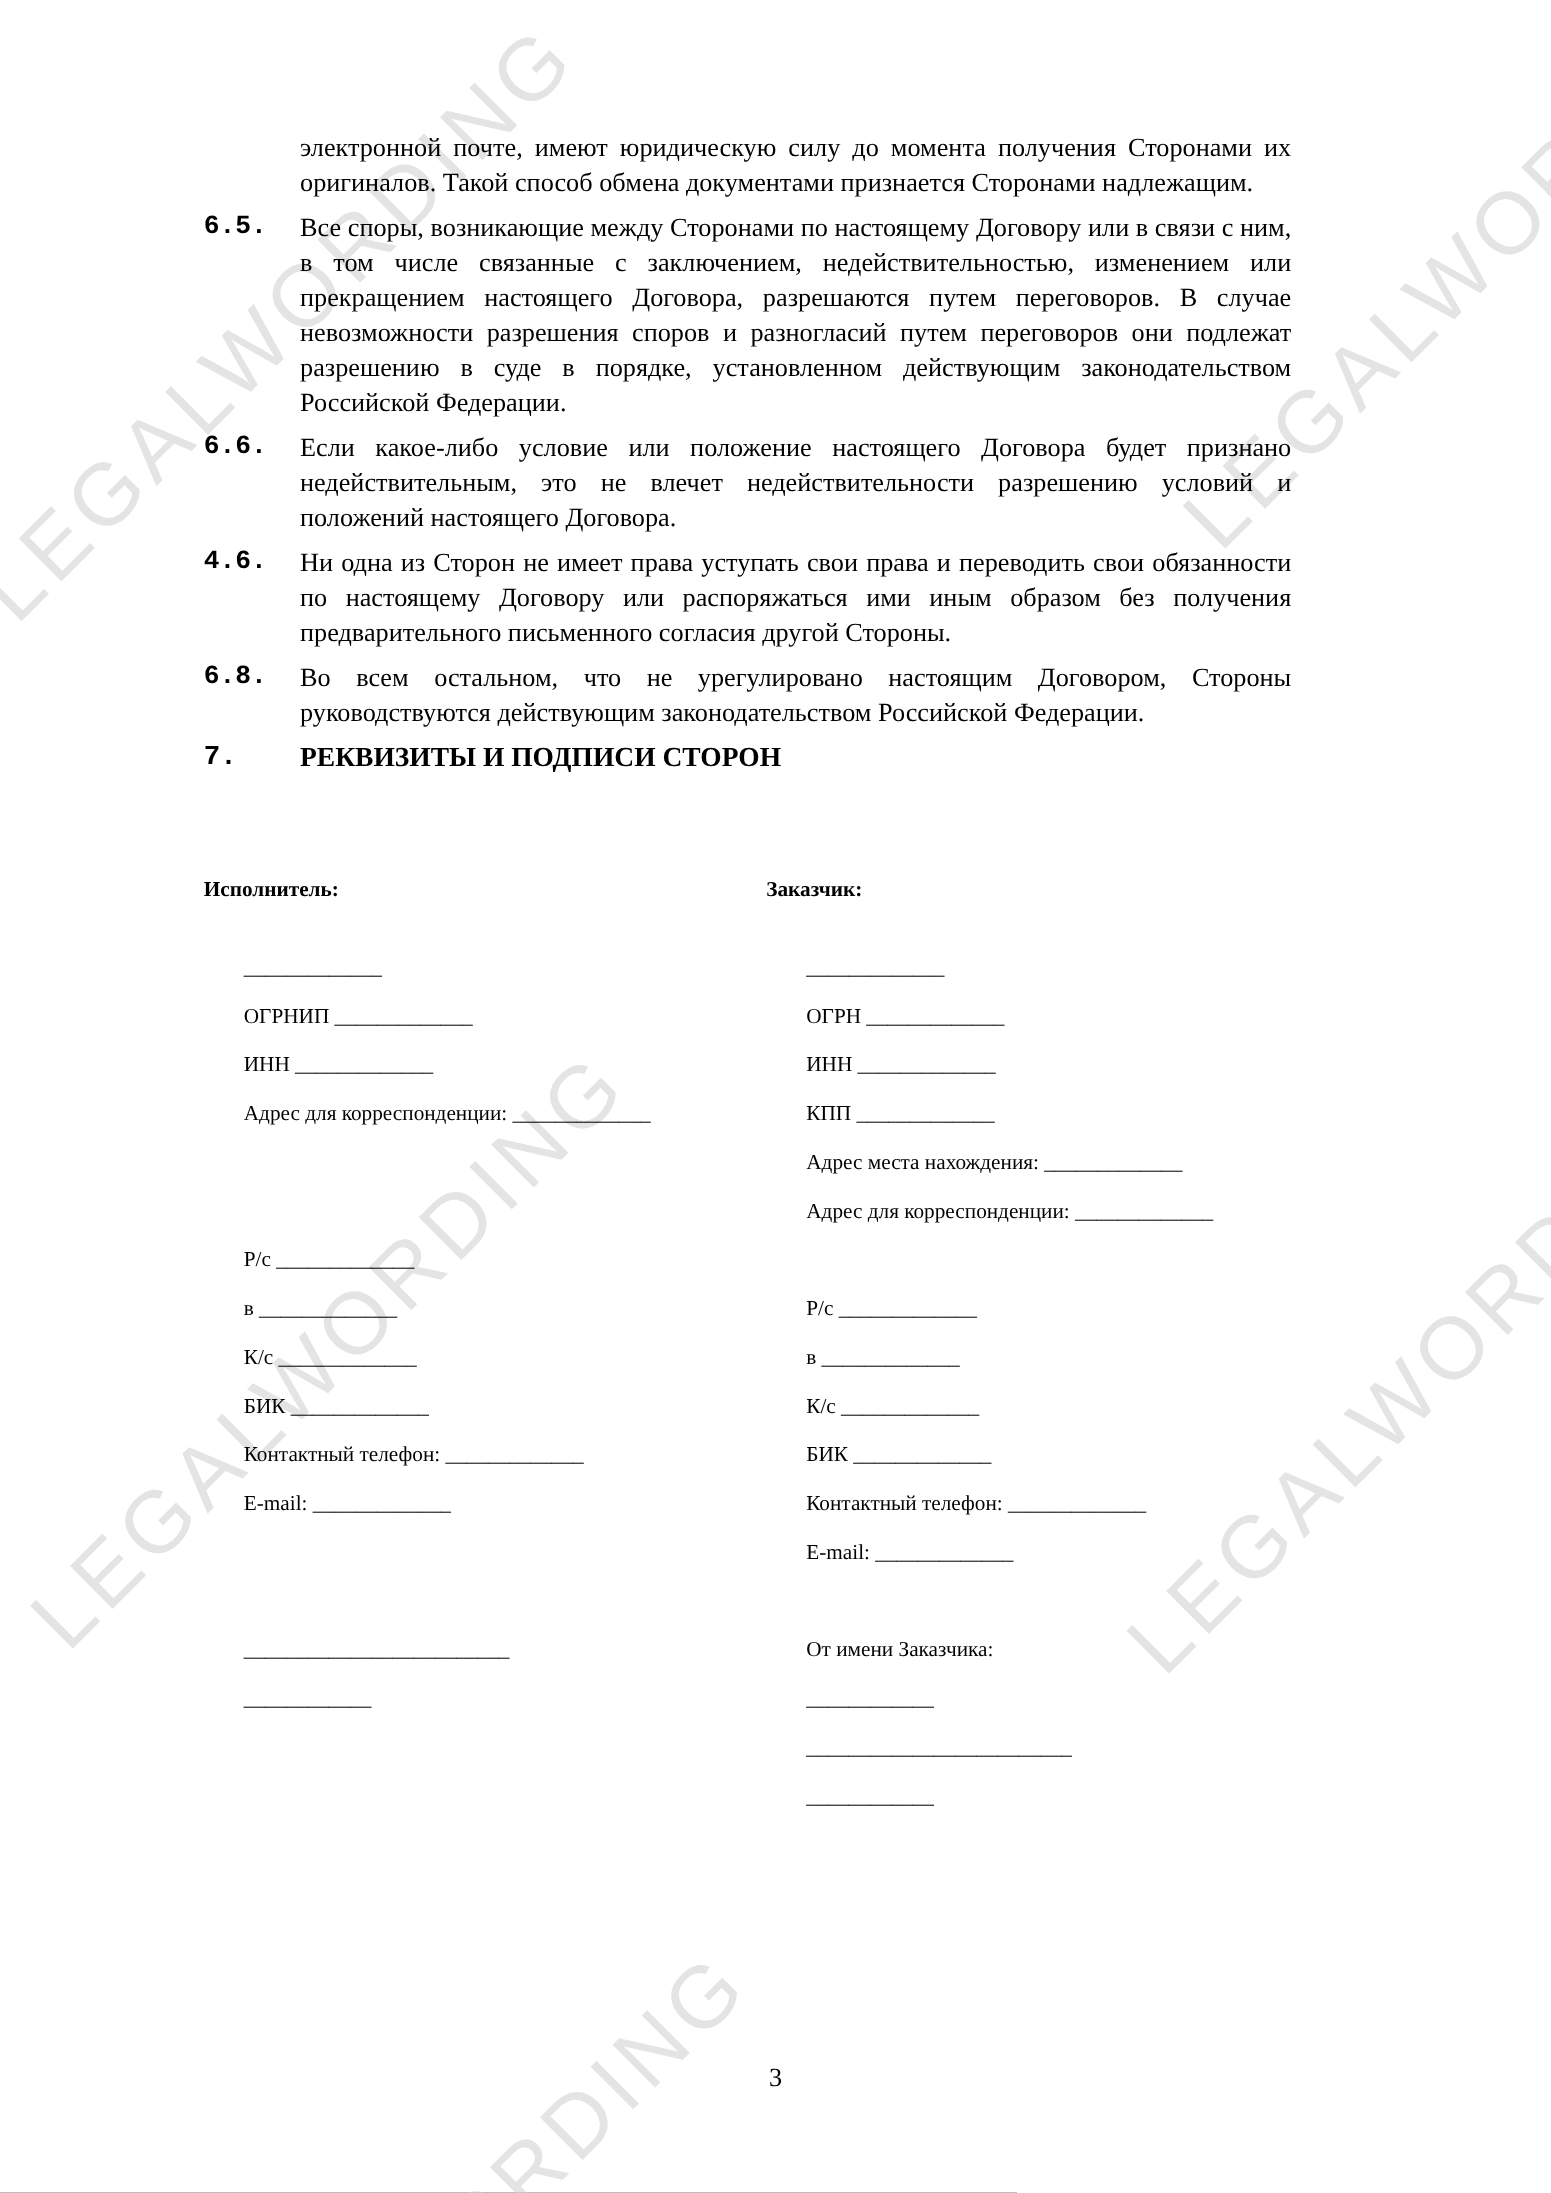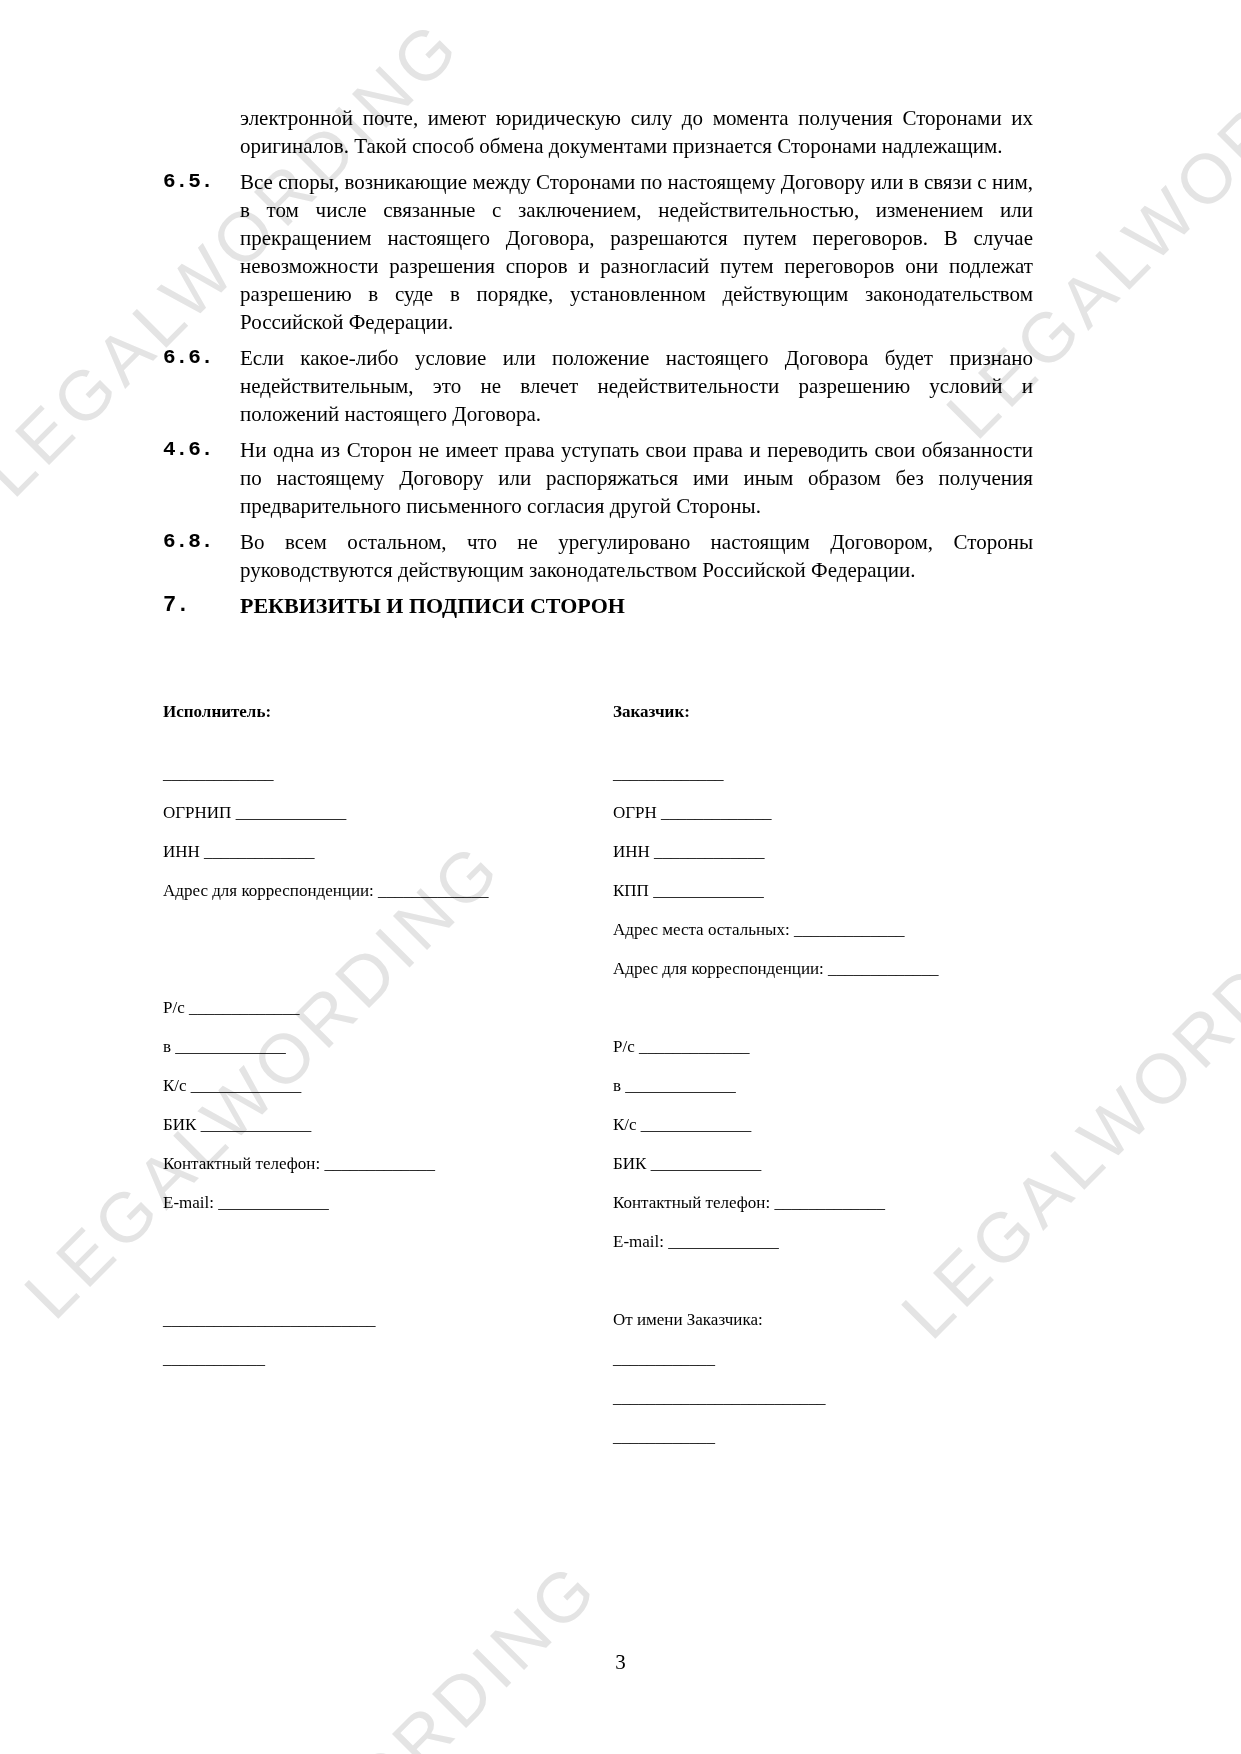--- a/index.html
+++ b/index.html
@@ -72,20 +72,21 @@
   .pcol.rightcol{width:440px;flex:0 0 440px;}
   .party-label{
     font-weight:bold;
     height:42px;
   }
   .rows{margin-top:10px;}
   .rrow{
     height:39px;
     line-height:39px;
     white-space:nowrap;
+    margin-left:32px;
   }
   .pagenum{
     position:absolute;
     left:0;top:1650px;
     width:100%;
     text-align:center;
     font-size:21px;
   }
 </style>
 </head>
@@ -154,21 +155,21 @@
           <div class="rrow">____________</div>
         </div>
     </div>
     <div class="pcol rightcol">
       <div class="party-label">Заказчик:</div>
       <div class="rows" id="cust-rows">
           <div class="rrow">_____________</div>
           <div class="rrow">ОГРН _____________</div>
           <div class="rrow">ИНН _____________</div>
           <div class="rrow">КПП _____________</div>
-          <div class="rrow">Адрес места остальных: _____________</div>
+          <div class="rrow">Адрес места нахождения: _____________</div>
           <div class="rrow">Адрес для корреспонденции: _____________</div>
           <div class="rrow"></div>
           <div class="rrow">Р/с _____________</div>
           <div class="rrow">в _____________</div>
           <div class="rrow">К/с _____________</div>
           <div class="rrow">БИК _____________</div>
           <div class="rrow">Контактный телефон: _____________</div>
           <div class="rrow">E-mail: _____________</div>
           <div class="rrow"></div>
           <div class="rrow">От имени Заказчика:</div>

